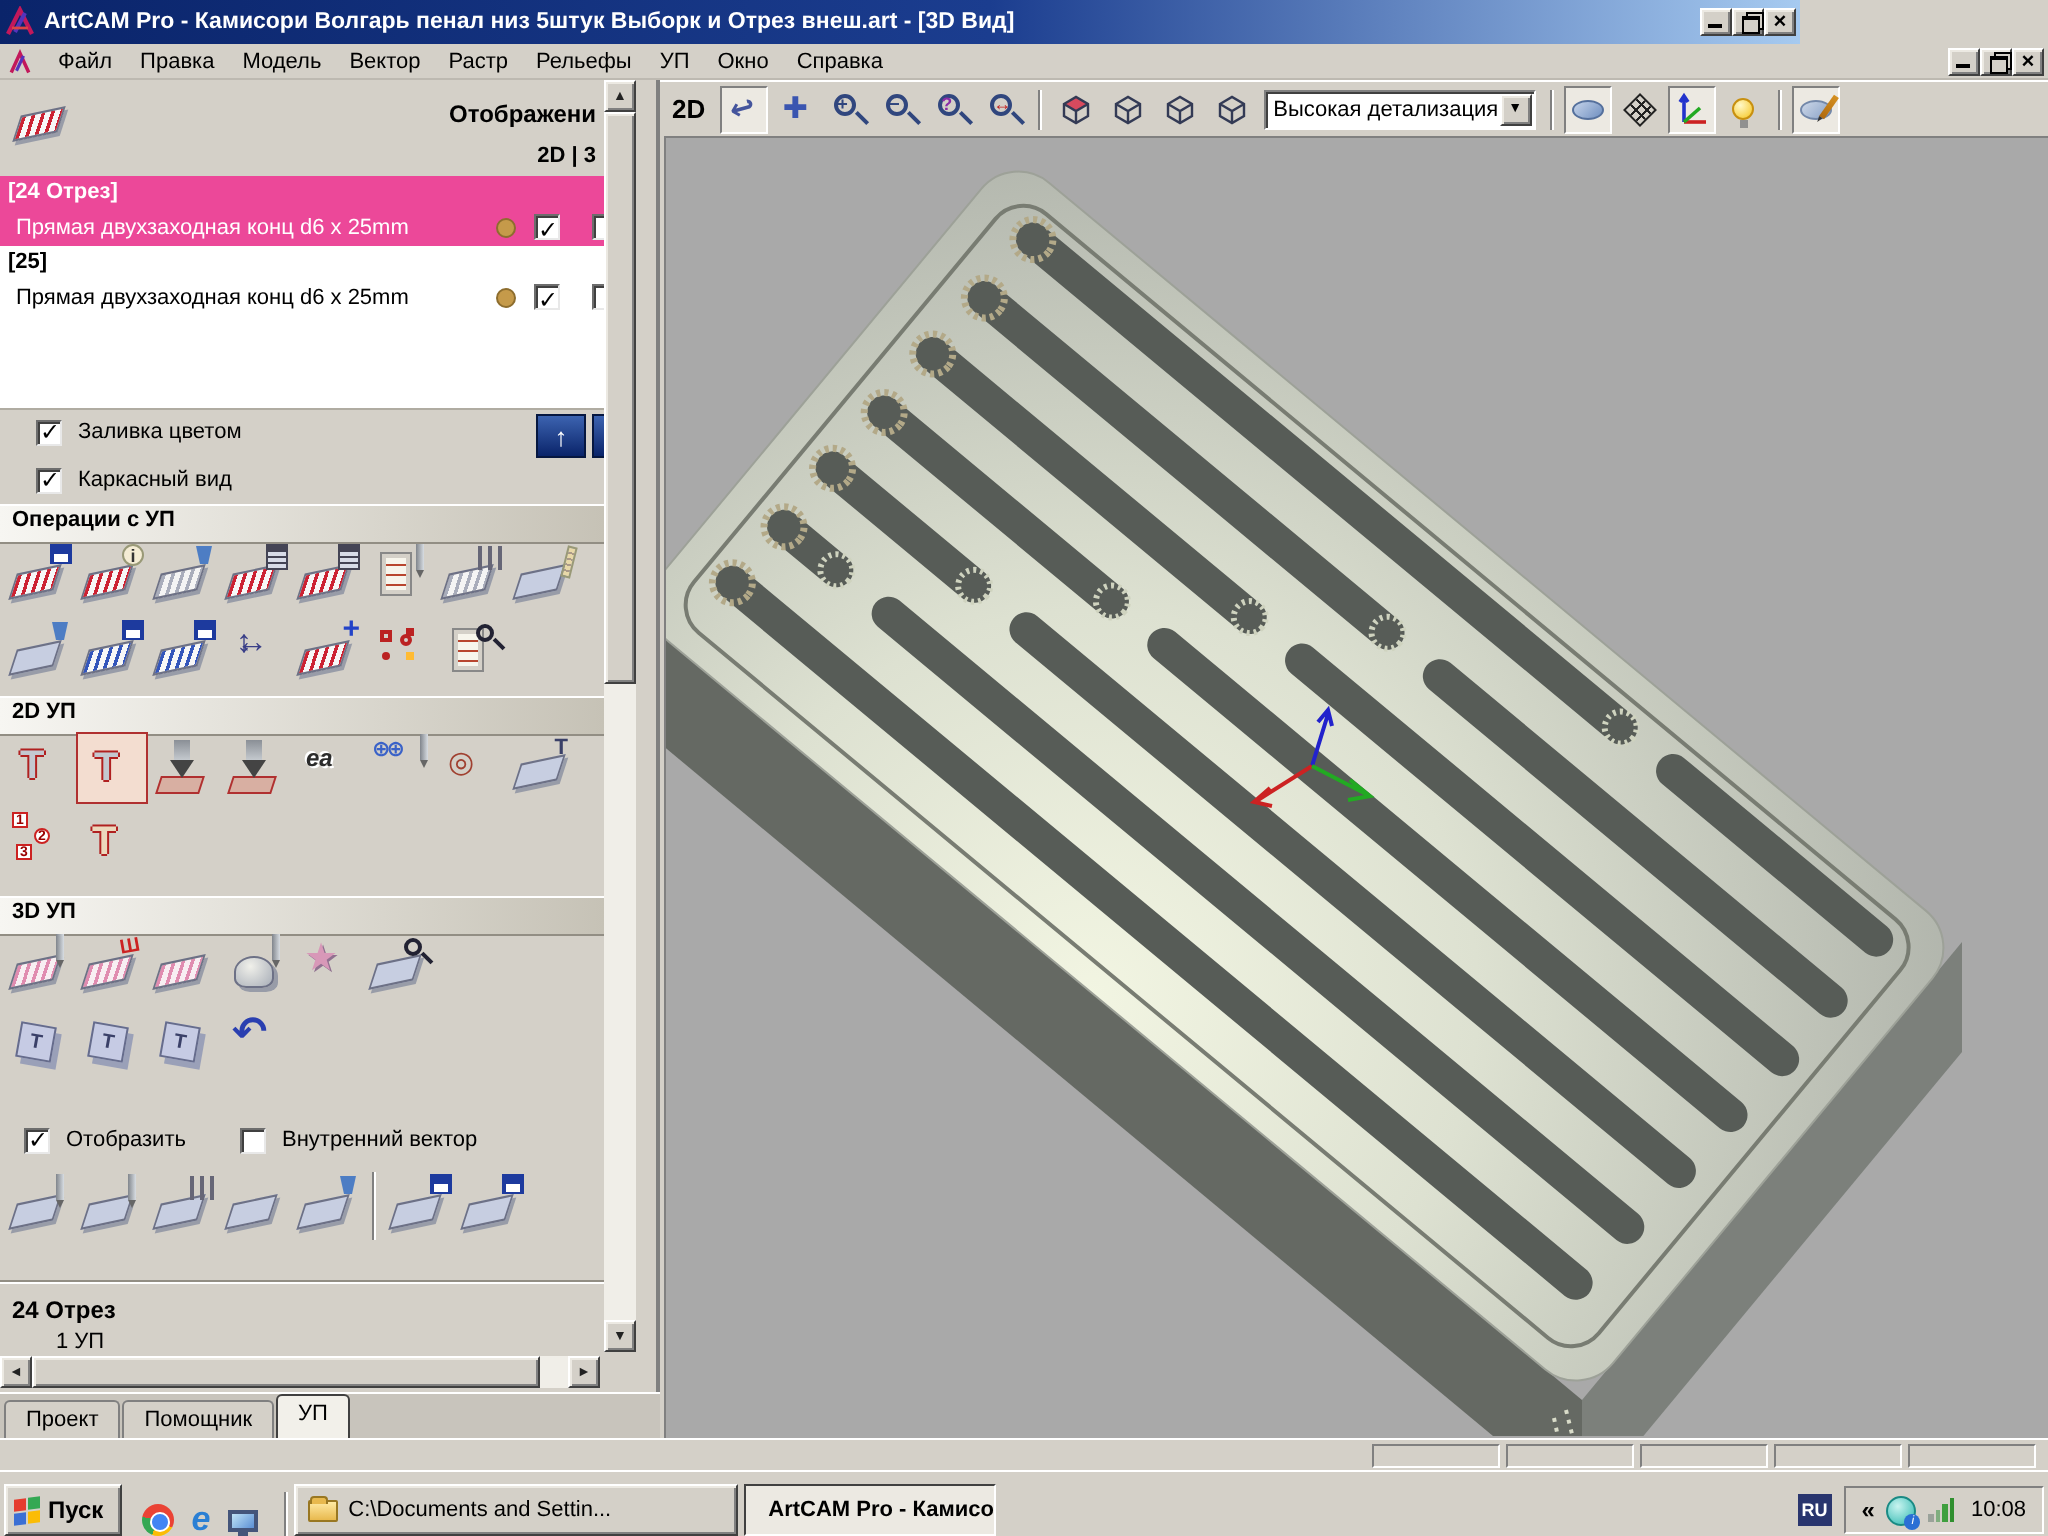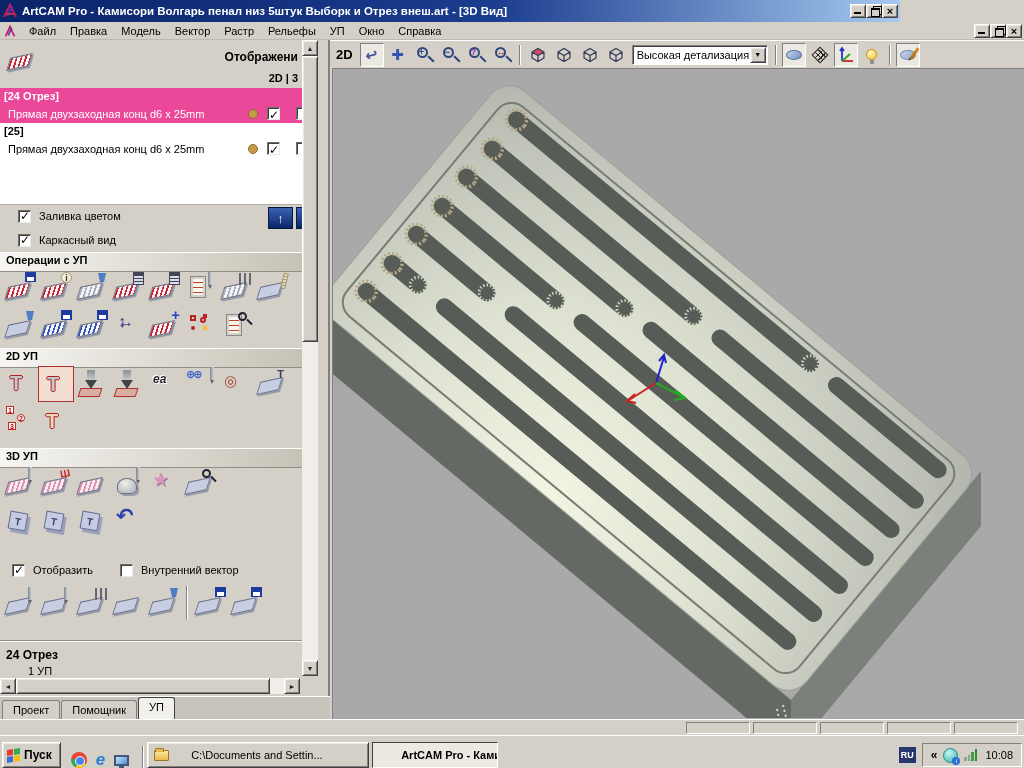--- a/index.html
+++ b/index.html
@@ -144,21 +144,21 @@
   #startbtn { height:26px; display:flex; align-items:center; gap:4px; padding:0 8px 0 4px; font-weight:bold; font-size:12px; }
   .winflag { display:grid; grid-template-columns:6px 6px; grid-template-rows:6px 6px; gap:1px; transform:skewY(-8deg); }
   .winflag i { display:block; }
   .ql { display:flex; align-items:center; gap:9px; padding:0 10px; }
   .ql-sep { width:2px; height:22px; border-left:1px solid #808080; border-right:1px solid #fff; margin:0 3px; }
   .chrome { width:16px; height:16px; border-radius:50%; background:conic-gradient(#ea4335 0 33%,#fbbc05 0 56%,#34a853 0 78%,#ea4335 0); position:relative; }
   .chrome:after { content:""; position:absolute; left:4px; top:4px; width:8px; height:8px; border-radius:50%; background:#4285f4; border:1.5px solid #fff; }
   .ie { font-size:17px; font-weight:bold; font-style:italic; color:#2a7fd4; line-height:16px; }
   .mon { width:15px; height:11px; border:2px solid #44557a; background:linear-gradient(135deg,#bfe3f6,#5b8fd4); position:relative; }
   .mon:after { content:""; position:absolute; left:3px; top:9px; width:5px; height:3px; background:#44557a; }
-  .taskbtn { height:26px; display:flex; align-items:center; gap:22px; padding:0 6px; width:222px; margin-right:3px; font-size:11px; white-space:nowrap; overflow:hidden; }
+  .taskbtn { height:26px; display:flex; align-items:center; gap:5px; padding:0 6px; width:222px; margin-right:3px; font-size:11px; white-space:nowrap; overflow:hidden; }
   .taskbtn.active { background:#ece9e2; border-color:#404040 #fff #fff #404040; box-shadow:none; font-weight:bold; width:126px; }
   .folder { width:15px; height:11px; background:linear-gradient(#ffe9a2,#e8b94e); border:1px solid #997722; border-radius:1px; position:relative; flex:0 0 15px; }
   .folder:before { content:""; position:absolute; left:0; top:-3px; width:7px; height:3px; background:#e8b94e; border:1px solid #997722; border-bottom:none; border-radius:2px 2px 0 0; }
   #tray { margin-left:auto; display:flex; align-items:center; height:26px; }
   .ru { width:17px; height:16px; background:#29356e; color:#fff; font-size:9px; font-weight:bold; display:flex; align-items:center; justify-content:center; margin-right:6px; }
   .tray-inner { display:flex; align-items:center; gap:6px; height:24px; padding:0 8px; border:1px solid; border-color:#808080 #fff #fff #808080; }
   .chev { font-size:12px; font-weight:bold; }
   .gicon { width:15px; height:15px; border-radius:50%; background:radial-gradient(circle at 38% 32%,#c8f4f0,#2ab6ae); border:1px solid #1a8a84; position:relative; }
   .gicon:after { content:"i"; position:absolute; right:-3px; bottom:-3px; width:8px; height:8px; border-radius:50%; background:#2a6fd4; color:#fff; font-size:6px; line-height:8px; text-align:center; font-style:italic; }
   .bars { display:flex; align-items:flex-end; gap:1px; height:12px; }

